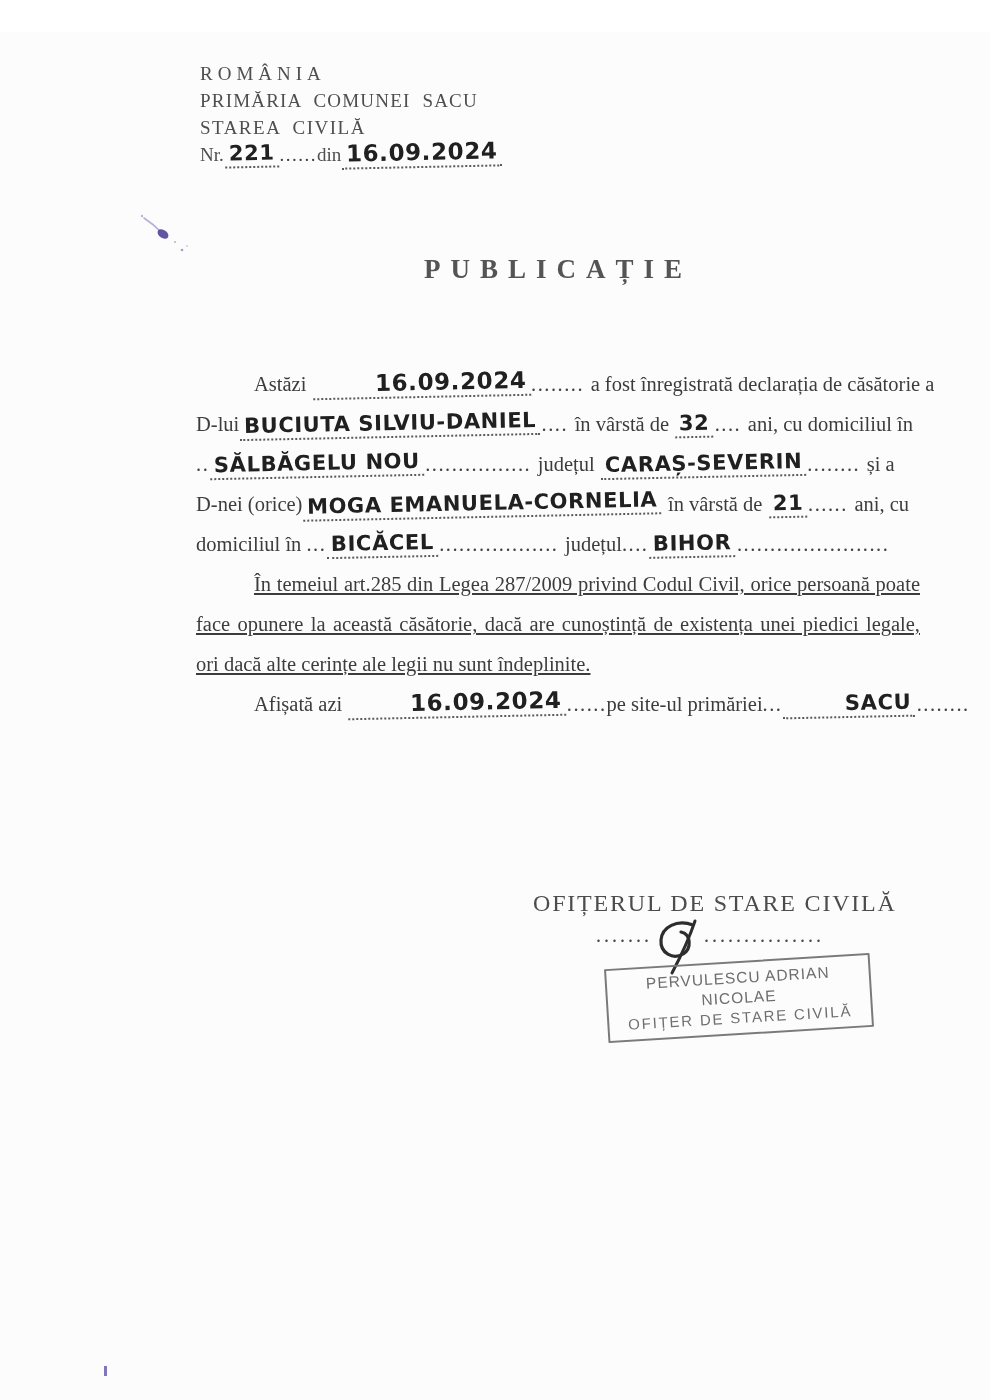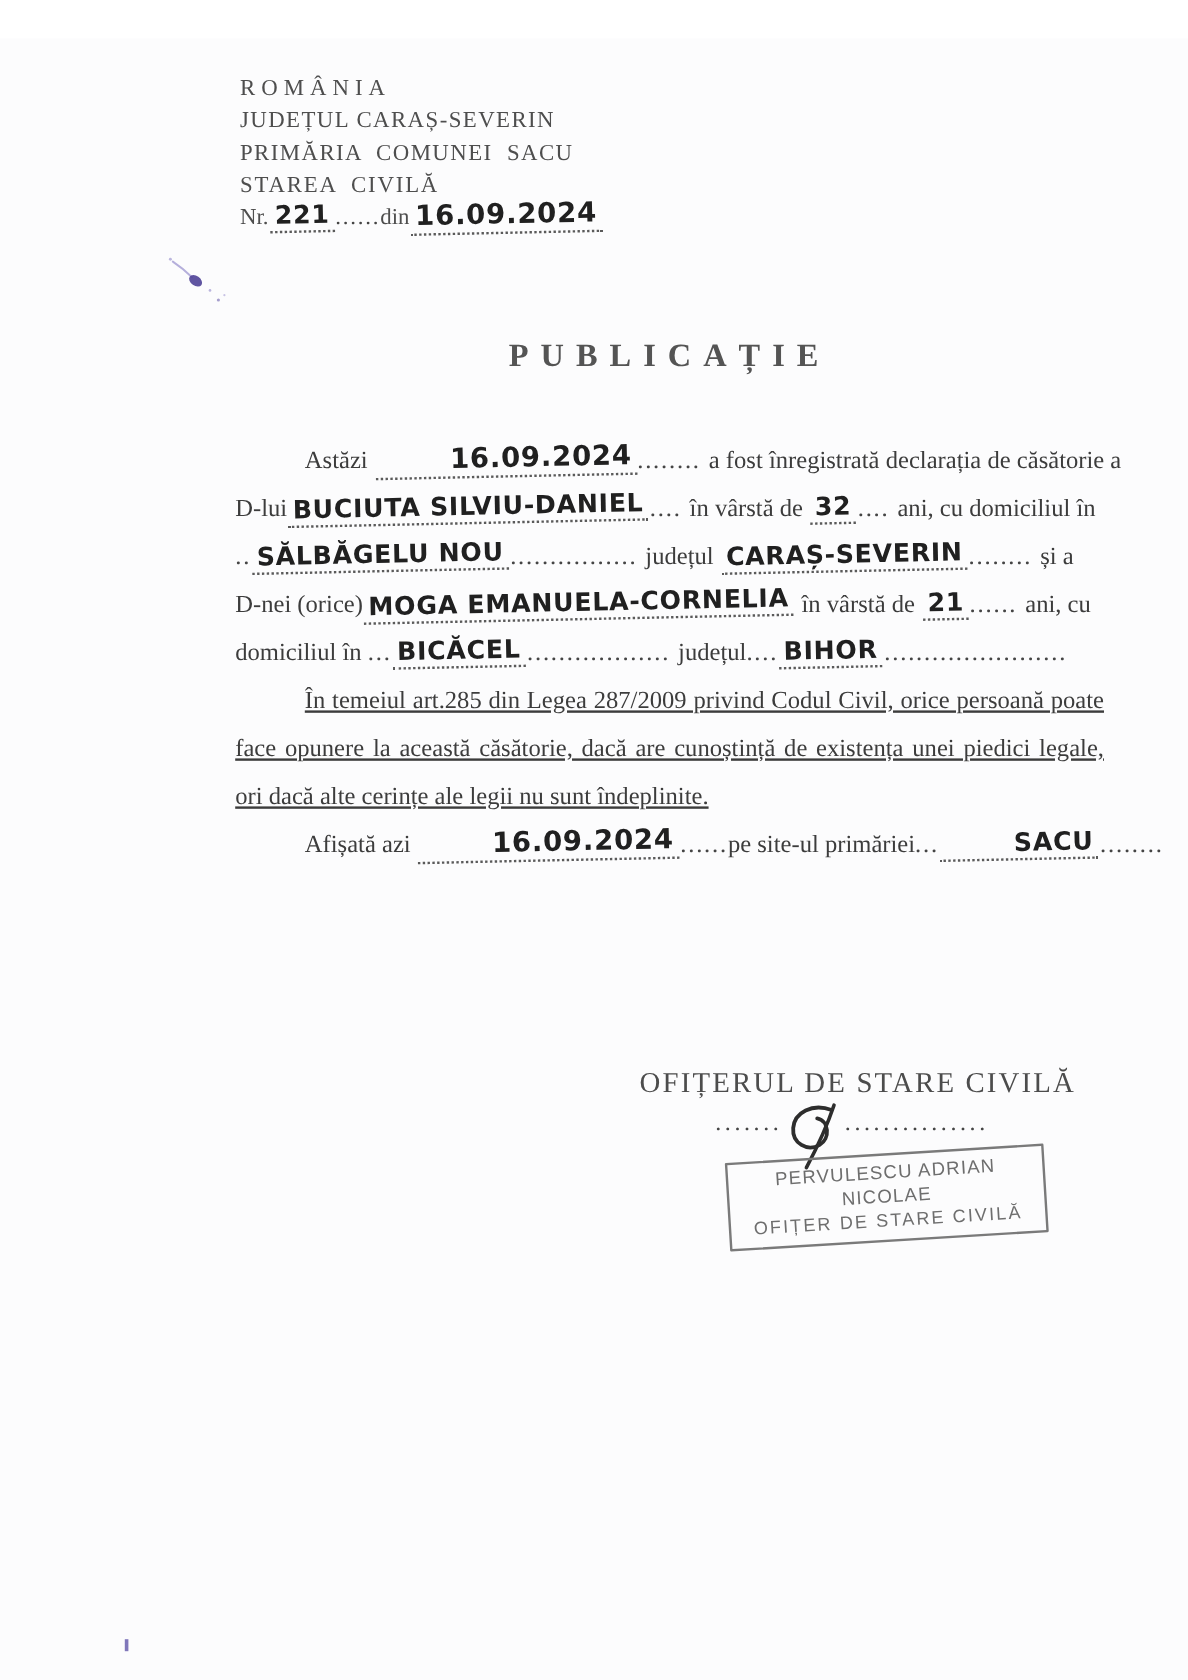--- a/index.html
+++ b/index.html
@@ -14,21 +14,21 @@
   }
   
   .header { position:absolute; left:200px; top:28px; font-size:19px; line-height:27px; color:#4e4e4e; }
   .h-country { letter-spacing:5px; }
   .h-county  { letter-spacing:1.2px; }
   .h-office  { letter-spacing:1.2px; word-spacing:6px; }
   .h-dept    { letter-spacing:1.5px; word-spacing:6px; }
   .h-reg     { white-space:nowrap; }
   
   .title {
-    position:absolute; left:196px; top:249px; width:724px;
+    position:absolute; left:196px; top:222px; width:724px;
     text-align:center; font-size:27px; font-weight:700;
     letter-spacing:10px; color:#545454;
   }
   
   .doc-body {
     position:absolute; left:196px; top:332px; width:724px;
     font-size:20.5px; line-height:40px; color:#3c3c3c;
   }
   .fill-line { white-space:nowrap; }
   .ind { text-indent:58px; }
@@ -80,21 +80,20 @@
     background:linear-gradient(#eeeeea, #c7c7c1);
   }
 </style>
 </head>
 <body>
 
 <div class="page">
 
   <div class="header">
     <div class="h-country">ROMÂNIA</div>
-    <div class="h-county">JUDEȚUL CARAȘ-SEVERIN</div>
     <div class="h-office">PRIMĂRIA COMUNEI SACU</div>
     <div class="h-dept">STAREA CIVILĂ</div>
     <div class="h-reg">
       <span class="pr">Nr.</span><span class="hw">221</span><span class="dots">......</span><span class="pr">din</span><span class="hw date">16.09.2024</span>
     </div>
   </div>
 
   <span class="ink-blot">
     <svg width="70" height="55" viewBox="0 0 70 55">
       <path d="M14 10 C20 14 26 19 30 23" stroke="#7a6fc0" stroke-width="1.6" fill="none" opacity="0.55" stroke-linecap="round"></path>

